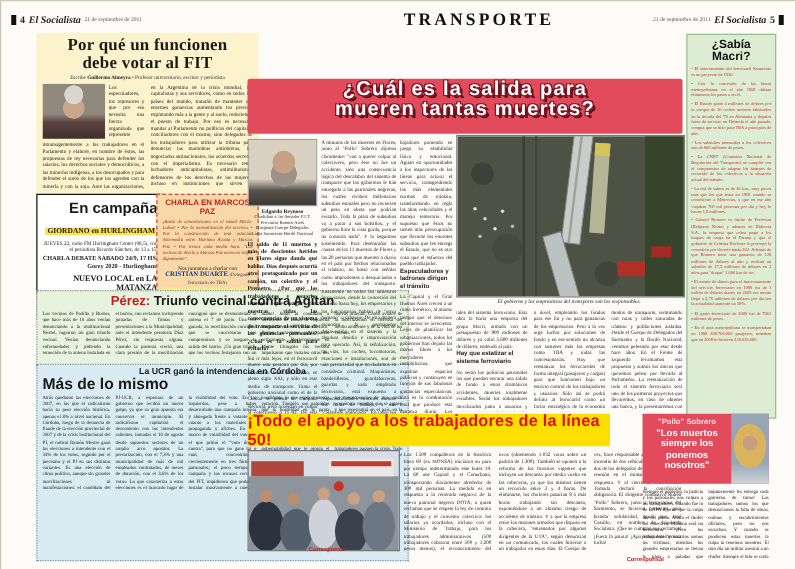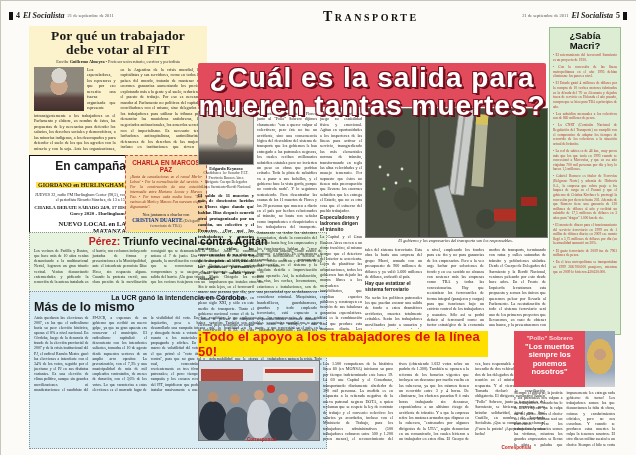--- a/index.html
+++ b/index.html
@@ -8,21 +8,21 @@
   .abs{position:absolute;}
   .jtxt{text-align:justify;overflow:hidden;line-height:1.32;}
   
   .folio{font-size:6px;color:#222;display:flex;align-items:center;gap:3px;}
   .folio .mark{width:4px;height:8px;background:#111;display:inline-block;}
   .folio .num{font-weight:bold;font-size:8px;}
   .folio .paper{font-weight:bold;font-style:italic;font-size:8px;}
   .folio .date{font-size:4.5px;color:#555;}
   .section-head{font-weight:bold;letter-spacing:2.5px;color:#101010;}
   .section-head .cap{font-size:14px;}
-  .section-head .rest{font-size:10px;}
+  .section-head .rest{font-size:14px;}
   
   .fitbox{background:#fcf3cd;padding:3px 5px;}
   .fit-title{font-weight:bold;font-size:13.5px;line-height:1.02;text-align:center;letter-spacing:0.2px;}
   .fit-byline{font-size:4.2px;text-align:center;color:#333;margin-top:2px;}
   .fit-byline b{color:#1a1a1a;}
   .fit-body{column-count:2;column-gap:5px;font-size:4.2px;margin-top:3px;height:88px;}
   .ph-almeyra{float:left;width:50px;height:44px;margin:0 3px 2px 0;
      background:
        radial-gradient(circle at 50% 20%, #d9d6cf 0 17%, rgba(0,0,0,0) 18%),
        radial-gradient(circle at 50% 44%, #c9a689 0 24%, rgba(0,0,0,0) 25%),
@@ -49,21 +49,21 @@
   .lanus-title{text-align:center;font-size:10.5px;font-weight:bold;font-family:"Liberation Sans",sans-serif;}
   .lanus-title .kick{color:#c42020;}
   .lanus-body{column-count:5;column-gap:4px;font-size:3.9px;margin-top:2px;height:38px;}
   .ucrbox{background:#d9ebf3;border:1px dotted #7f94a2;padding:2px 4px;}
   .ucr-kick{text-align:center;font-weight:bold;font-size:7px;font-family:"Liberation Sans",sans-serif;}
   .ucr-title{font-weight:bold;font-size:12.5px;font-family:Liberation Sans, sans-serif;line-height:1;}
   .ucr-body{column-count:5;column-gap:4px;font-size:3.9px;margin-top:2px;height:118px;}
   .corresponsal{color:#c41f1f;font-weight:bold;font-size:4.6px;font-family:"Liberation Sans",sans-serif;}
   
   .redbox{background:#e24b5c;border-radius:2px;}
-  .headline{color:#fff;font-family:"Liberation Sans",sans-serif;font-weight:bold;font-size:28px;
+  .headline{color:#fff;font-family:"Liberation Sans",sans-serif;font-weight:bold;font-size:16px;
      text-align:center;line-height:1.0;letter-spacing:1px;padding-top:1px;
      text-shadow:1.3px 1.3px 0 #7e1624,-1px -1px 0 #7e1624,1px -1px 0 #7e1624,-1px 1px 0 #7e1624,2.4px 2.4px 0 #5f0e18;}
   
   .colA{width:56px;}
   .ph-reynoso{width:54px;height:52px;border:0.5px solid #999;
      background:
        radial-gradient(circle at 52% 34%, #c7a183 0 20%, rgba(0,0,0,0) 21%),
        radial-gradient(circle at 52% 52%, #9b9288 0 26%, rgba(0,0,0,0) 27%),
        linear-gradient(#d9d2c2 0 60%, #57514b 78%, #3e3a36);}
   .cap-name{font-weight:bold;font-size:4.4px;text-align:center;margin-top:1px;}
@@ -113,21 +113,21 @@
     <span class="paper">El Socialista</span>
     <span class="num">5</span>
     <span class="mark"></span>
   </div>
   <div class="abs section-head" style="left:322px;top:6px;">
     <span class="cap">T</span><span class="rest">RANSPORTE</span>
   </div>
 
   <div class="abs fitbox" style="left:28px;top:25px;width:168px;height:127px;">
     <div class="fit-title">
-      <div>Por qué un trabajador</div>
+      <div>Por qué un funcionen</div>
       <div>debe votar al FIT</div>
     </div>
     <div class="fit-byline">
       <span>Escribe</span>
       <b>Guillermo Almeyra</b>
       <span>•</span>
       <span>Profesor universitario, escritor y periodista</span>
     </div>
     <div class="fit-body jtxt">
       <div class="ph-almeyra"></div>

